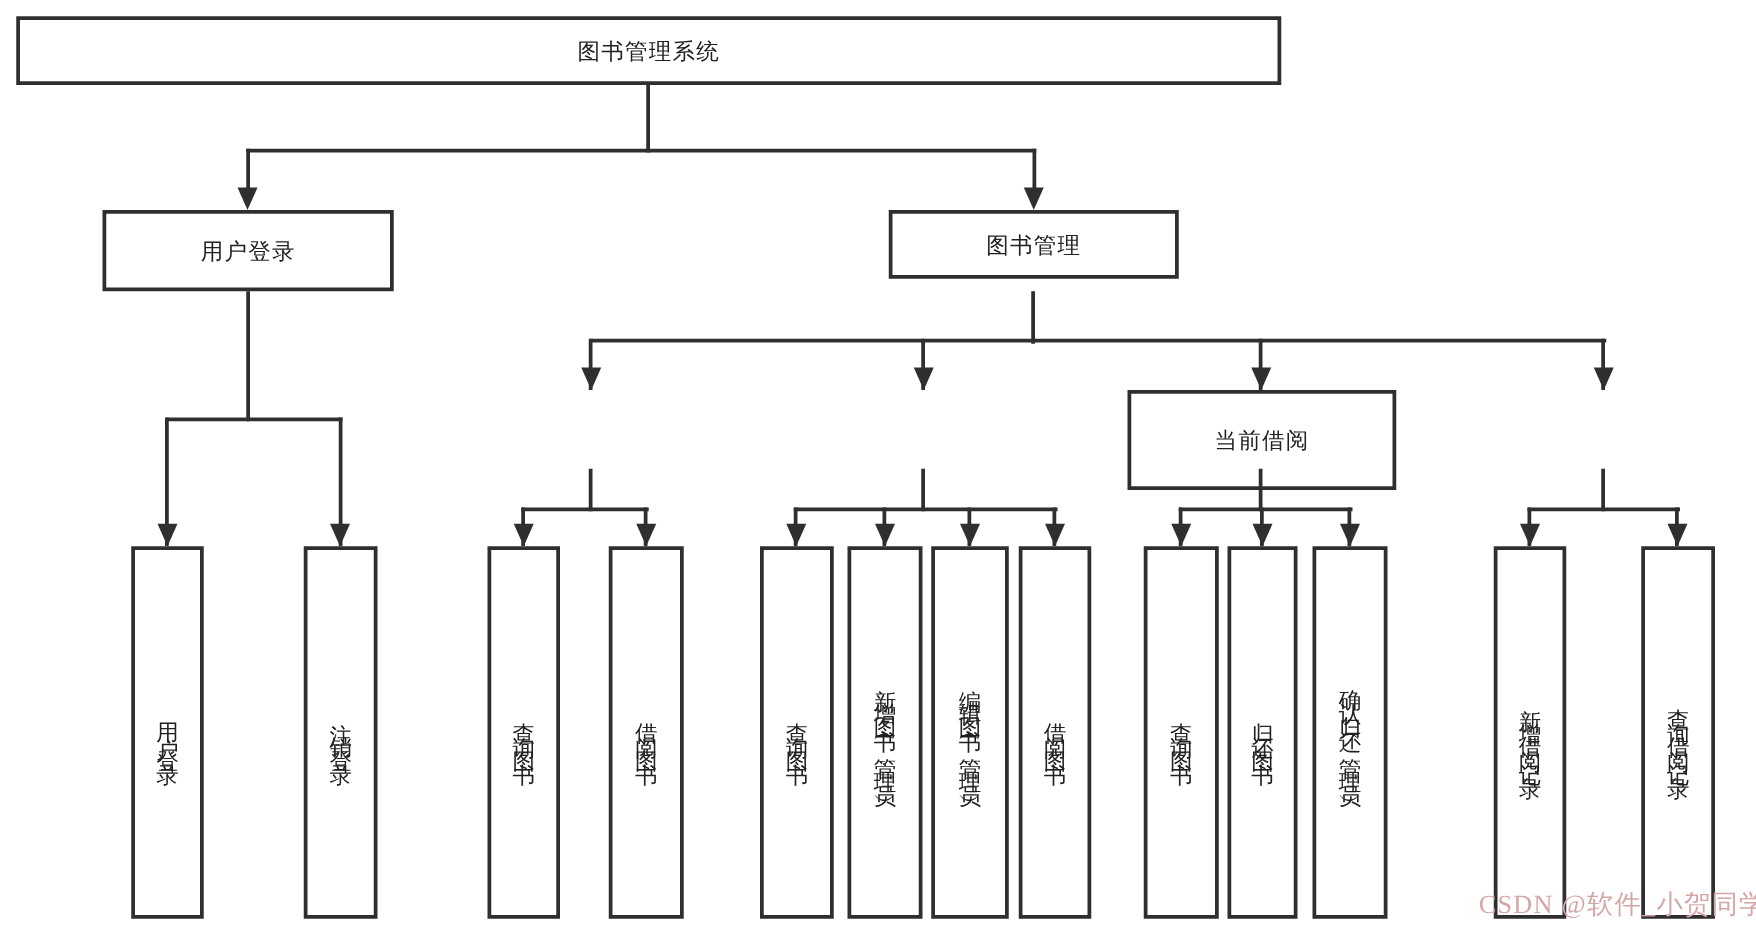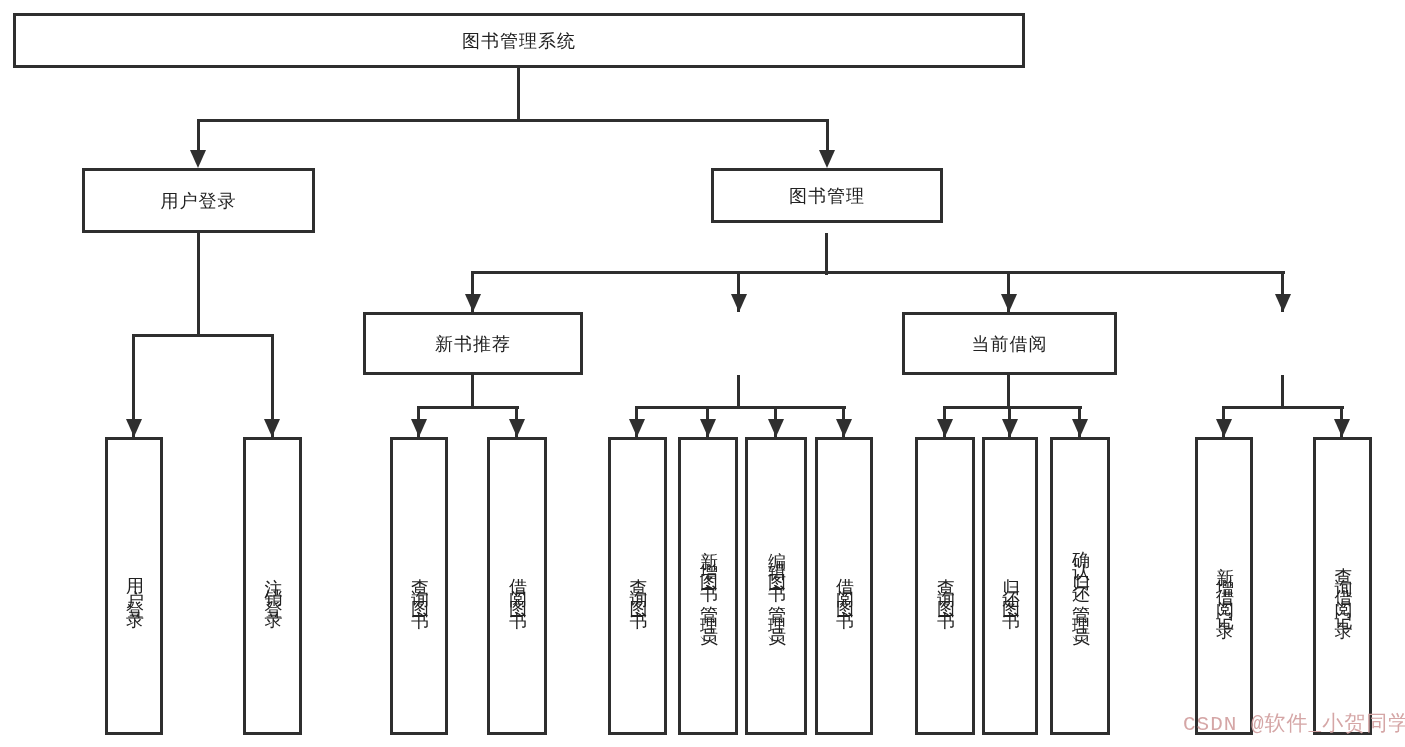--- a/index.html
+++ b/index.html
@@ -1,20 +1,20 @@
 <!DOCTYPE html>
 <html style="--line: #2f2f2f; --text: #212121; --background: #ffffff; --watermark: #d5a6a6;"><head>
 <meta charset="utf-8">
 <style>
   html,body{margin:0;padding:0;background:#fff;}
   .canvas{
     position:relative;
     width:1405px;height:747px;
     background:var(--background,#ffffff);
-    font-family:Liberation Mono, monospace;
+    font-family:Liberation Serif, serif;
     overflow:hidden;
   }
   .box{
     position:absolute;
     box-sizing:border-box;
     border:3px solid var(--line,#2f2f2f);
     background:#ffffff;
     display:flex;align-items:center;justify-content:center;
     font-size:18px;
     color:var(--text,#212121);
@@ -73,22 +73,21 @@
   <div class="hline" style="left:472px;top:271px;width:813px"></div>
   <div class="vline" style="left:471px;top:271px;height:41px"></div>
   <div class="arrow" style="left:465px;top:294px"></div>
   <div class="vline" style="left:737px;top:271px;height:41px"></div>
   <div class="arrow" style="left:731px;top:294px"></div>
   <div class="vline" style="left:1007px;top:271px;height:41px"></div>
   <div class="arrow" style="left:1001px;top:294px"></div>
   <div class="vline" style="left:1281px;top:271px;height:41px"></div>
   <div class="arrow" style="left:1275px;top:294px"></div>
 
-  <div class="box" style="left:363px;top:312px;width:220px;height:63px">新书推荐</div>
-  <div class="box" style="left:902px;top:312px;width:215px;height:63px">当前借阅</div>
+  <div class="box" style="left:902px;top:312px;width:215px;height:80px">当前借阅</div>
 
   <div class="vline" style="left:471px;top:375px;height:34px"></div>
   <div class="hline" style="left:417px;top:406px;width:102px"></div>
   <div class="vline" style="left:417px;top:406px;height:31px"></div>
   <div class="arrow" style="left:411px;top:419px"></div>
   <div class="vline" style="left:515px;top:406px;height:31px"></div>
   <div class="arrow" style="left:509px;top:419px"></div>
 
   <div class="vline" style="left:737px;top:375px;height:34px"></div>
   <div class="hline" style="left:635px;top:406px;width:211px"></div>

